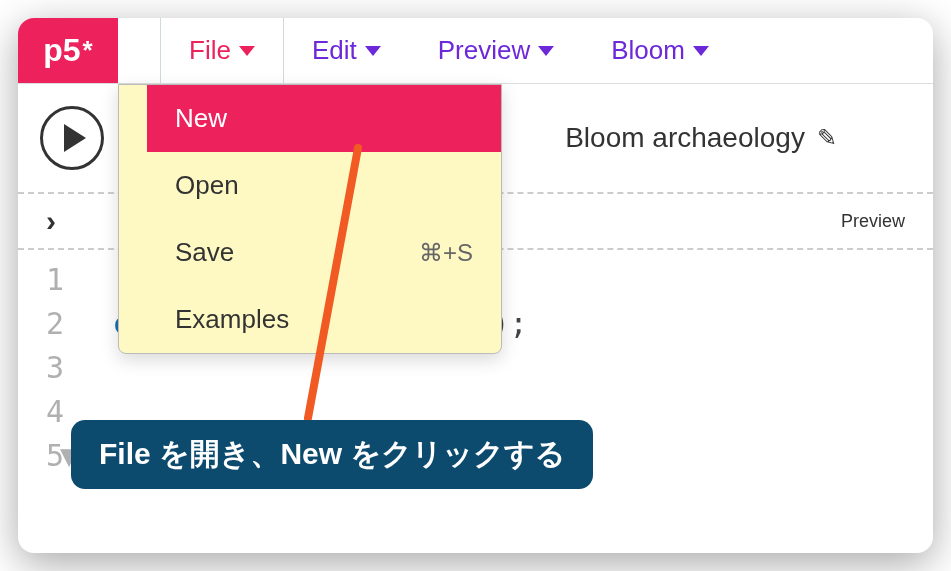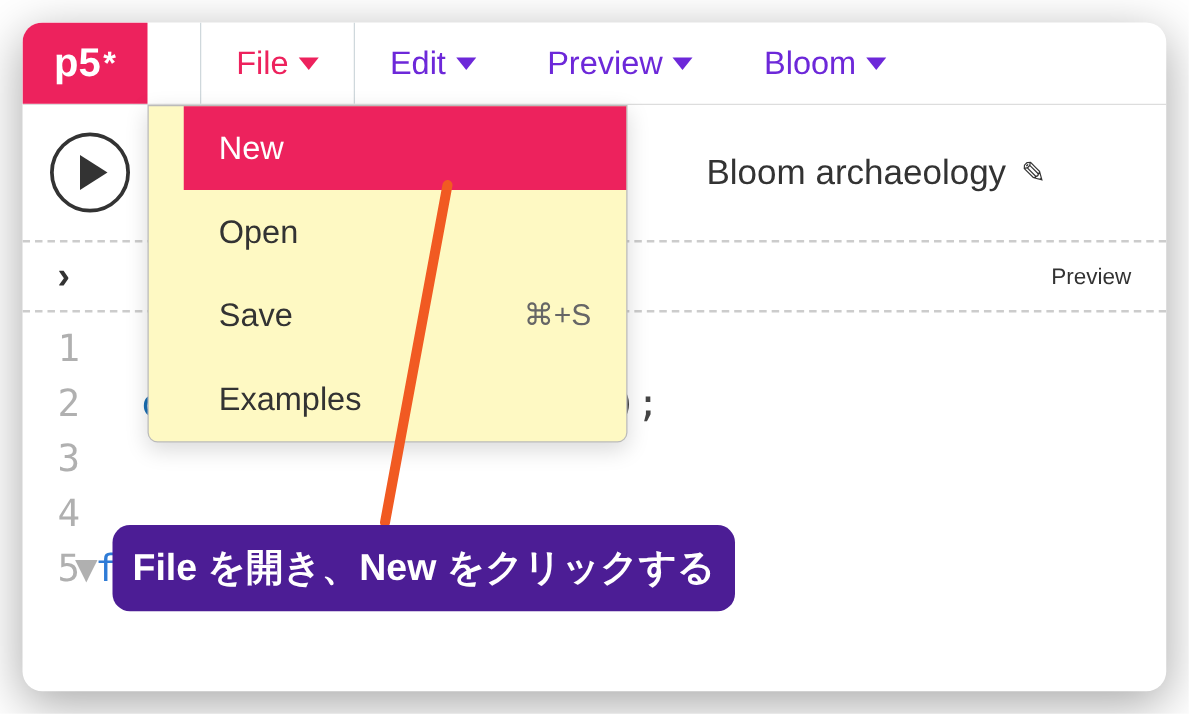--- a/index.html
+++ b/index.html
@@ -165,27 +165,27 @@
     color: #666;
     font-size: 24px;
   }
   .annotation-line {
     position: absolute;
     z-index: 30;
     pointer-events: none;
   }
   .annotation-box {
     position: absolute;
-    left: 72px;
+    left: 53px;
     top: 402px;
-    background: #4c1d95;
+    background: #0c4a6e;
     color: #fff;
     font-size: 30px;
     font-weight: 600;
-    padding: 14px 16px;
+    padding: 14px 28px;
     border-radius: 14px;
     z-index: 40;
     white-space: nowrap;
   }
 </style>
 </head>
 <body>
 
 <div class="window">
 

